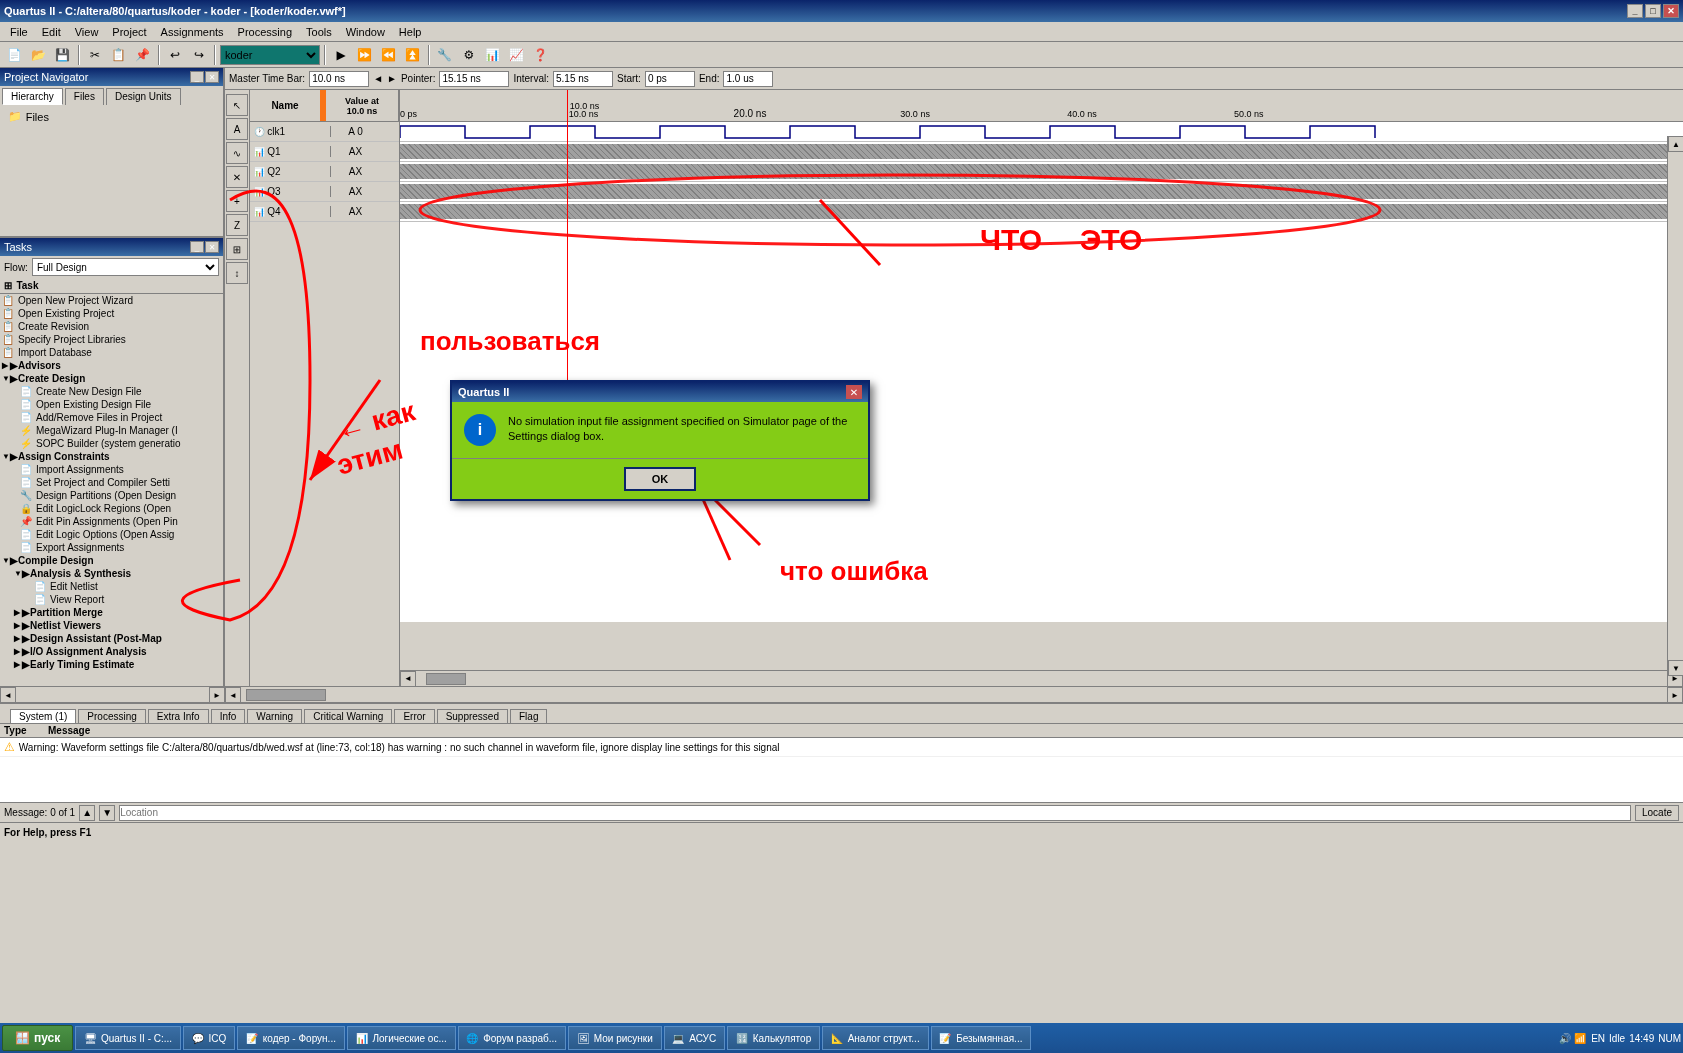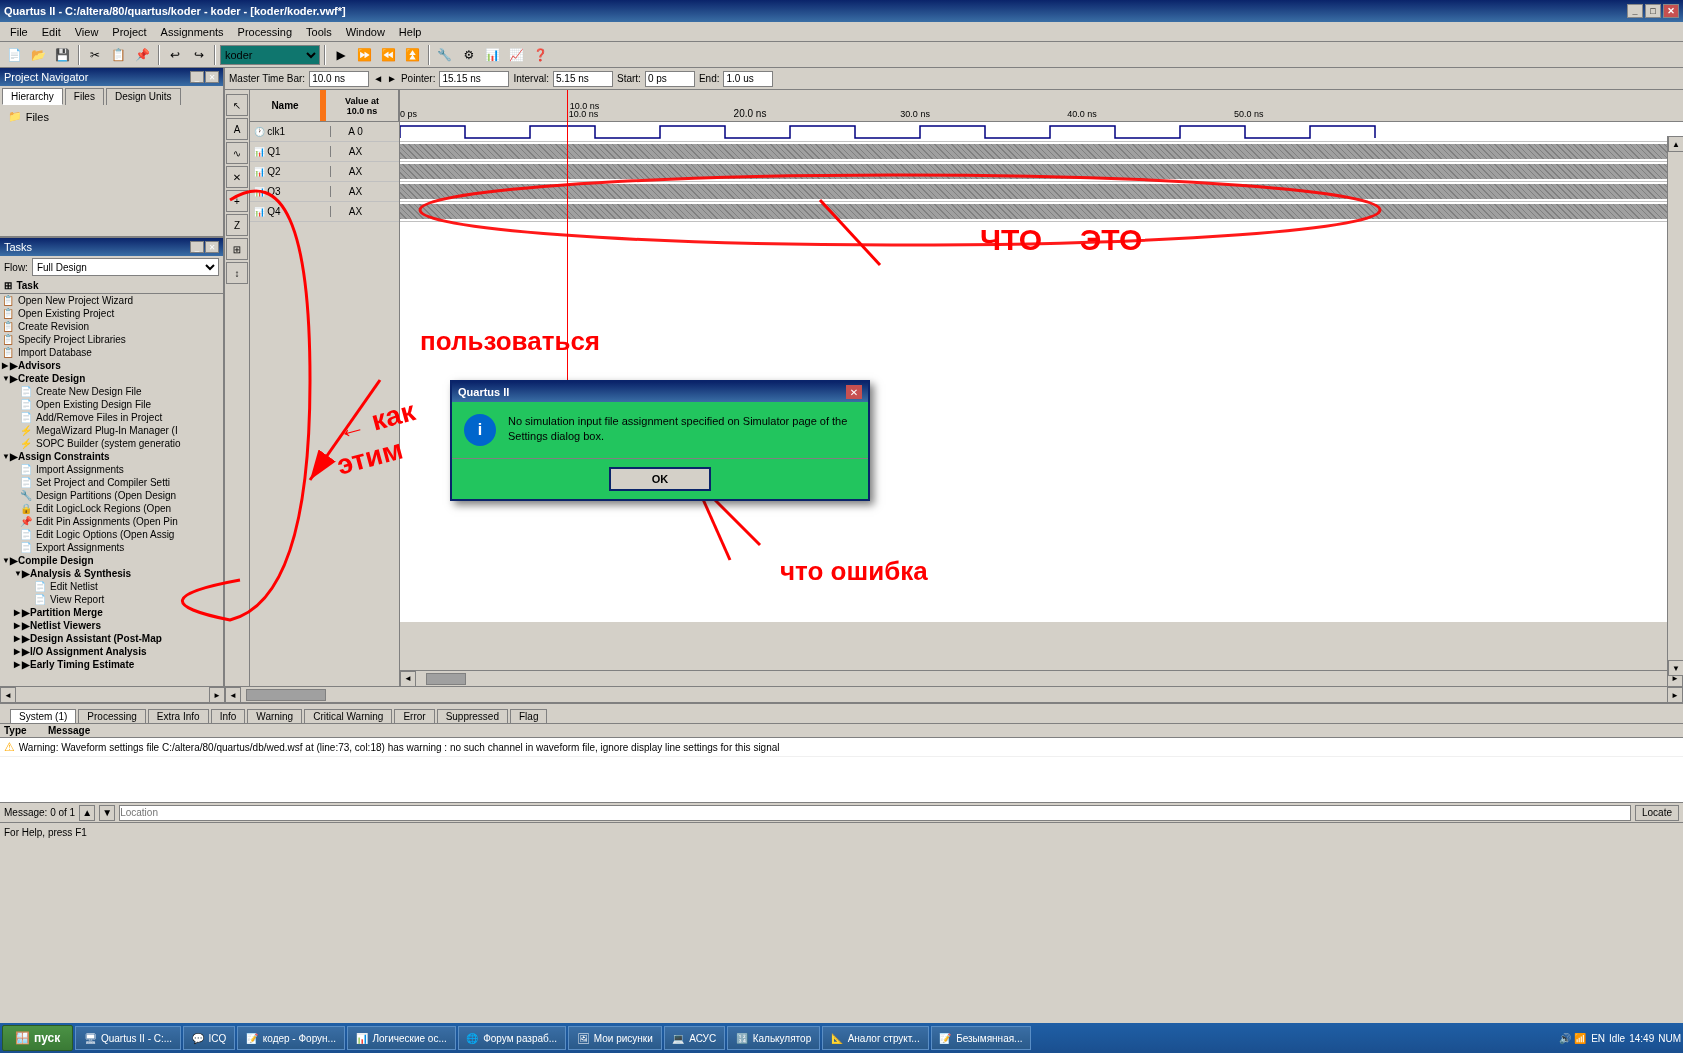--- a/index.html
+++ b/index.html
@@ -430,20 +430,21 @@
     
     .status-bar {
       height: 20px;
       background: #d4d0c8;
       border-top: 1px solid #808080;
       display: flex;
       align-items: center;
       padding: 0 4px;
       gap: 4px;
       font-size: 10px;
+      font-weight: bold;
     }
 
     
     .taskbar {
       height: 30px;
       background: linear-gradient(to bottom, #1f5fa6, #1a4f8f);
       display: flex;
       align-items: center;
       padding: 0 2px;
       gap: 2px;
@@ -481,21 +482,21 @@
     .taskbar-separator { flex: 1; }
     .taskbar-sys {
       display: flex;
       align-items: center;
       gap: 4px;
       color: white;
       font-size: 10px;
     }
     .dialog {
       pointer-events: all;
-      background: #22c55e;
+      background: #84cc16;
       border: 2px solid #0a246a;
       box-shadow: 4px 4px 8px rgba(0,0,0,0.5);
       width: 420px;
       position: absolute;
       top: 200px;
       left: 350px;
     }
     .dialog-title {
       background: linear-gradient(to bottom, #0a246a, #3a6ea5);
       color: white;
@@ -541,21 +542,21 @@
       font-size: 11px;
       line-height: 1.4;
     }
     .dialog-footer {
       display: flex;
       justify-content: center;
       padding: 8px;
       border-top: 1px solid #808080;
     }
     .dialog-ok-btn {
-      width: 102px;
+      width: 72px;
       height: 24px;
       background: #d4d0c8;
       border: 2px solid #0a246a;
       cursor: pointer;
       font-size: 11px;
       font-weight: bold;
     }
 
     
     .h-scroll {

